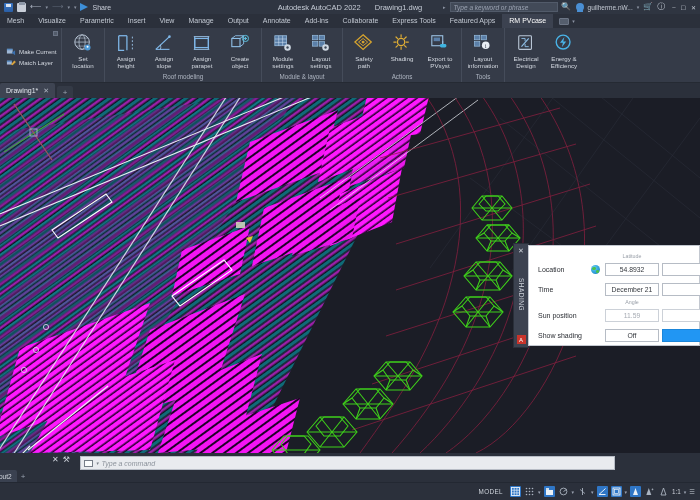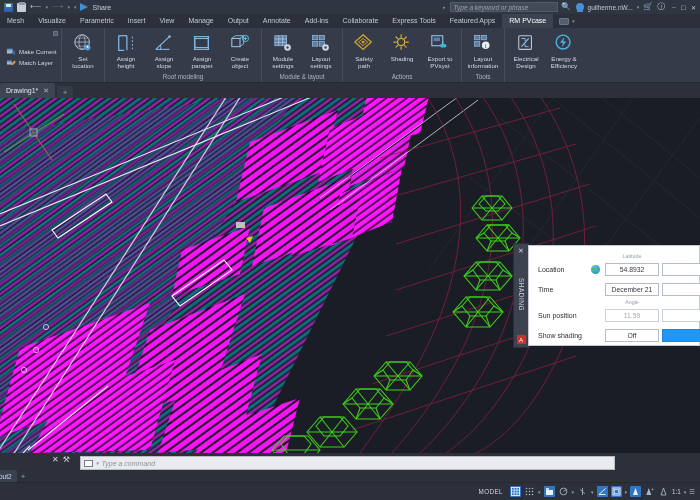--- a/index.html
+++ b/index.html
@@ -235,20 +235,24 @@
       <span class="qat-ico ico-print"></span>
       <span class="arw">⟵</span>
       <span class="tri">▾</span>
       <span class="arw dim">⟶</span>
       <span class="tri">▾</span>
       <span class="tri">▾</span>
       <span class="share-ico"></span>
       <span class="share-txt">Share</span>
     </div>
 
+    <div class="title-center">
+      <span>Autodesk AutoCAD 2022</span>
+      <span>Drawing1.dwg</span>
+    </div>
 
     <div class="title-right">
       <span class="tri">▸</span>
       <div class="search-box">
         <span>Type a keyword or phrase</span>
       </div>
       <span class="icn">🔍</span>
       <span class="user-ico"></span>
       <span class="uname">guilherme.nW...</span>
       <span class="tri">▾</span>

